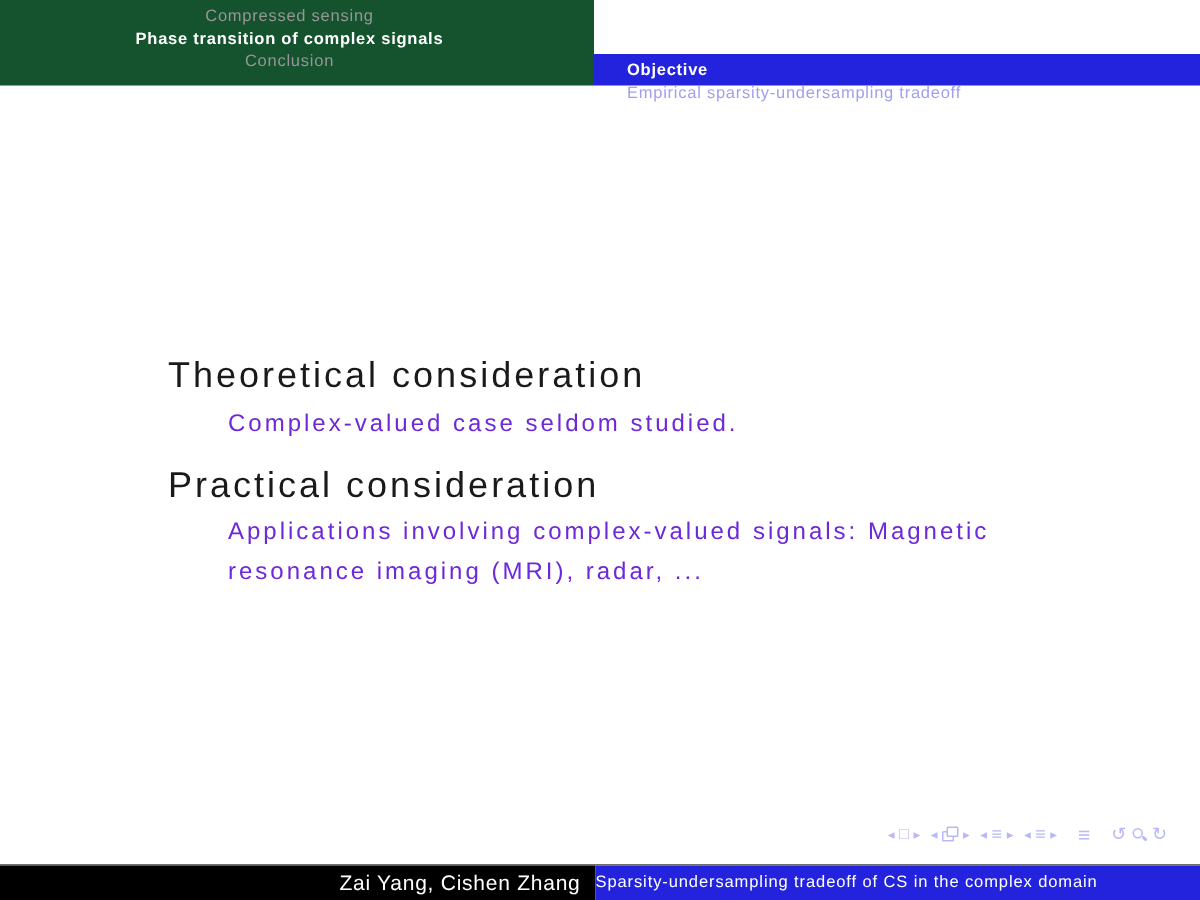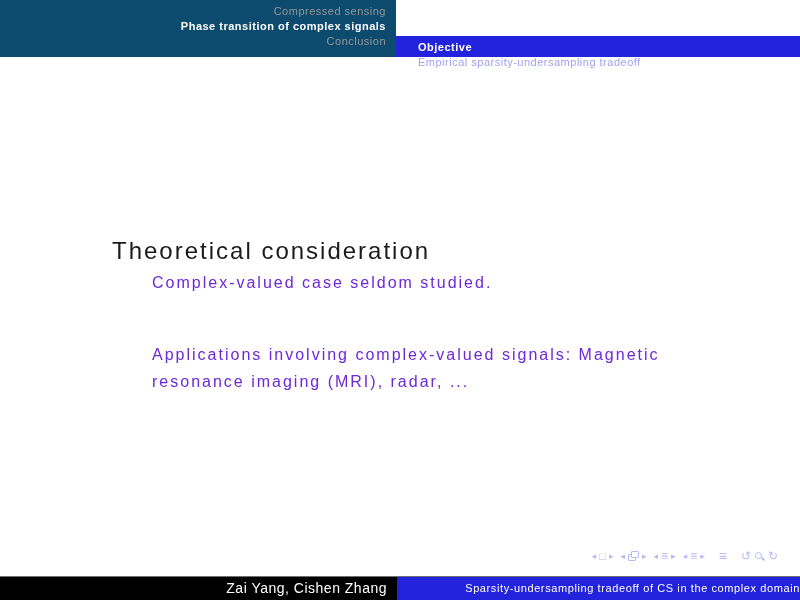--- a/index.html
+++ b/index.html
@@ -18,22 +18,22 @@
   }
 
   
   .header {
     display: flex;
     height: 57px;
     width: 100%;
   }
   .header-left {
     width: 396px;
-    background: #0c4a6e;
-    text-align: right;
+    background: #14532d;
+    text-align: center;
     padding: 4px 10px 0 0;
   }
   .header-right {
     flex: 1;
     background: #2323de;
     padding: 4px 0 0 22px;
     margin-top: 36px;
   }
   .nav-line {
     font-size: 11px;
@@ -158,21 +158,21 @@
     font-size: 14px;
     letter-spacing: 0.5px;
     line-height: 23px;
     padding-right: 10px;
     white-space: nowrap;
   }
   .footer-right {
     flex: 1;
     background: #2323de;
     color: #ffffff;
-    text-align: right;
+    text-align: left;
     font-size: 11px;
     letter-spacing: 0.6px;
     line-height: 23px;
     white-space: nowrap;
   }
 </style>
 </head>
 <body>
 
 <div class="slide">
@@ -185,20 +185,21 @@
     </div>
     <div class="header-right">
       <div class="nav-line active-line">Objective</div>
       <div class="nav-line dim-on-blue">Empirical sparsity-undersampling tradeoff</div>
     </div>
   </div>
 
   <div class="content-label" id="item1-label">Theoretical consideration</div>
   <div class="content-body" id="item1-body">Complex-valued case seldom studied.</div>
 
+  <div class="content-label" id="item2-label">Practical consideration</div>
   <div class="content-body" id="item2-body">Applications involving complex-valued signals: Magnetic resonance imaging (MRI), radar, ...</div>
 
   <div class="navsymbols">
     <span class="nav-group" style="margin-left:0">
       <span class="nav-tri">◂</span>
       <span class="nav-sq">□</span>
       <span class="nav-tri">▸</span>
     </span>
     <span class="nav-group">
       <span class="nav-tri">◂</span>

